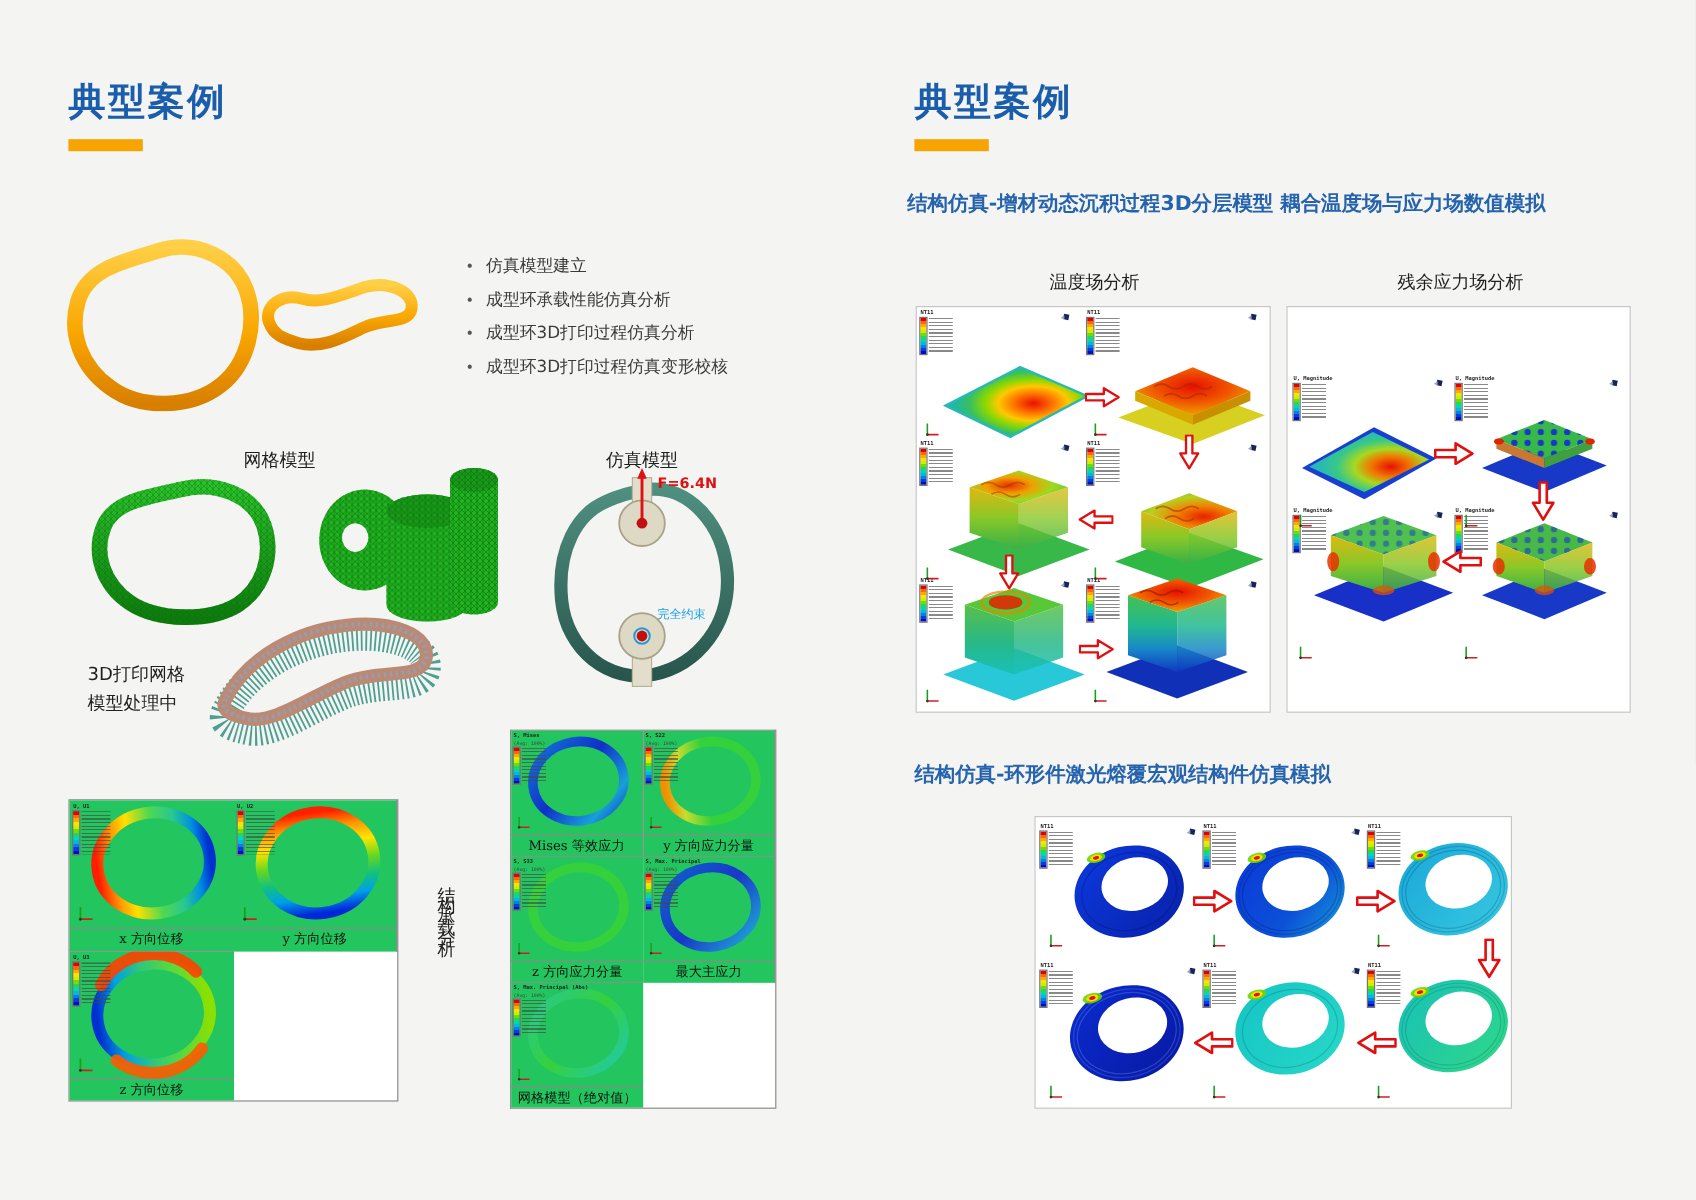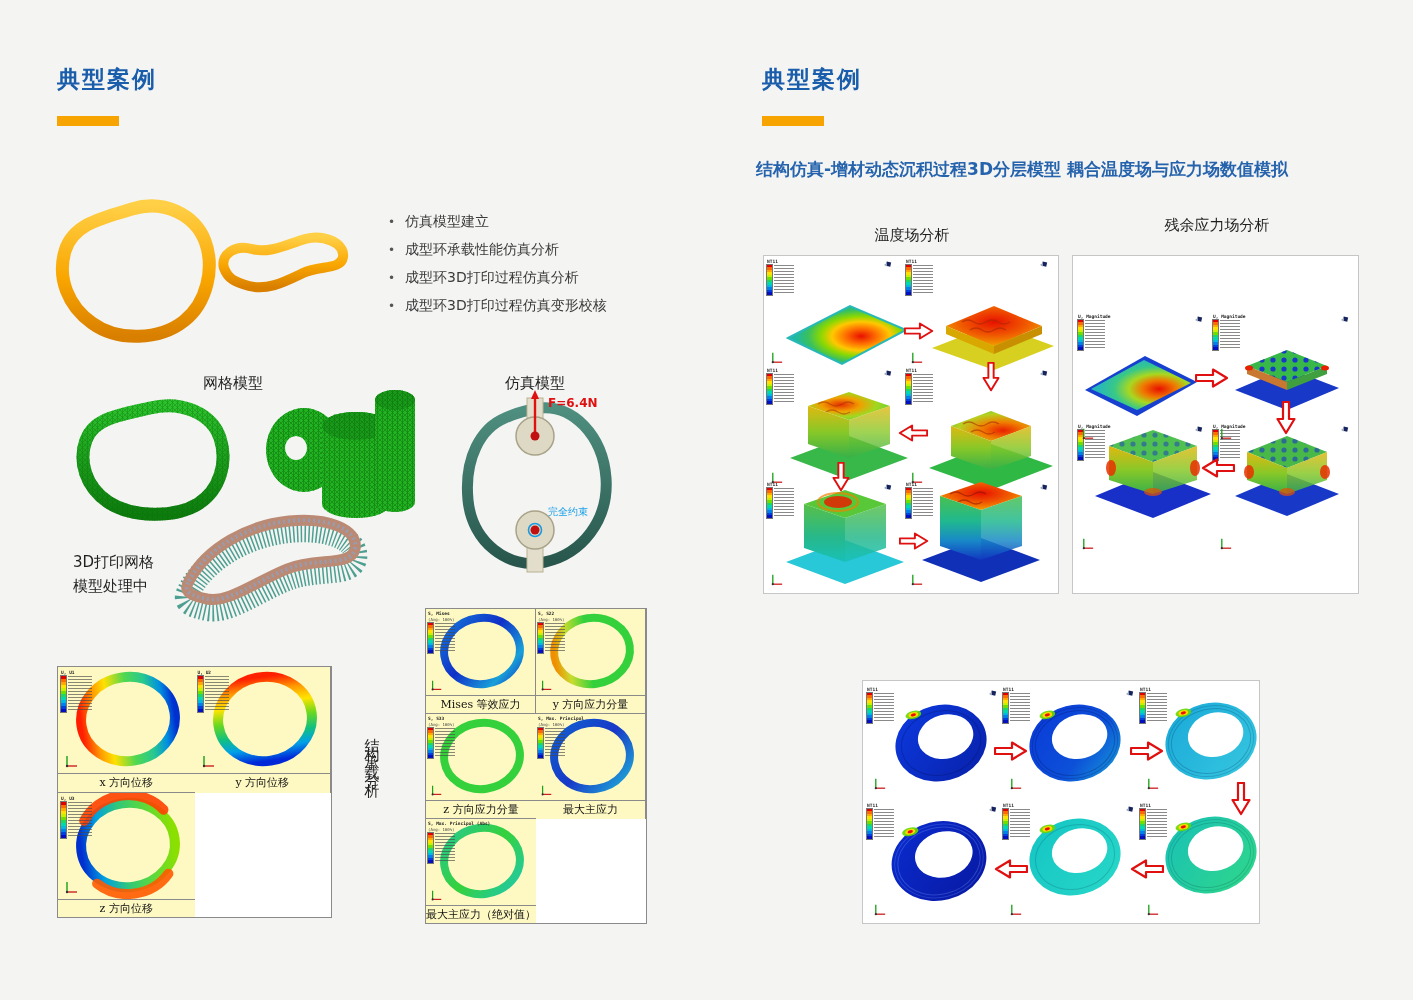--- a/index.html
+++ b/index.html
@@ -1,32 +1,32 @@
 <!DOCTYPE html>
 <html><head>
 <meta charset="utf-8">
 <style>
   html,body{margin:0;padding:0;background:#e9e9e8;}
   .page{position:relative;width:1413px;height:1000px;background:#f4f4f3;overflow:hidden;
         font-family:"DejaVu Sans","Liberation Sans",sans-serif;}
   .abs{position:absolute;}
-  .h-title{font-size:23px;font-weight:bold;color:#1a5dab;letter-spacing:2px;}
+  .h-title{font-size:31px;font-weight:bold;color:#1a5dab;letter-spacing:2px;}
   .accent-bar{width:62px;height:10px;background:#f7a300;}
   .subtitle{font-size:17px;font-weight:bold;color:#2563ad;white-space:nowrap;}
   .sec-label{font-size:15px;color:#1f1f1f;text-align:center;}
   .bullet-row{display:flex;align-items:flex-start;margin-bottom:9px;color:#3a3a3a;font-size:14px;}
   .bullet-row .dot{margin-right:10px;font-size:12px;line-height:19px;color:#555;}
   .v-label{writing-mode:vertical-rl;text-orientation:upright;font-size:15px;color:#1f1f1f;letter-spacing:9px;}
   .force-txt{font-size:12px;font-weight:bold;color:#e01010;}
   .constraint-txt{font-size:10px;font-weight:normal;color:#1ba0e8;}
   .print-label{font-size:15px;color:#1f1f1f;line-height:24px;}
 
   
   .fea-grid{display:grid;background:#fff;border:1px solid #8a8a8a;}
-  .fea-cell{position:relative;border-right:1px solid #8a8a8a;border-bottom:1px solid #8a8a8a;overflow:hidden;background:#fef9c3;}
+  .fea-cell{position:relative;border-right:1px solid #8a8a8a;border-bottom:1px solid #8a8a8a;overflow:hidden;background:#22c55e;}
   .fea-cell.last-col{border-right:none;}
   .fea-cell.last-row{border-bottom:none;}
   .fea-img{position:relative;}
   .fea-cap{border-top:1px solid #8a8a8a;text-align:center;font-family:"DejaVu Serif","Liberation Serif",serif;
            font-size:11px;color:#111;padding-top:2px;height:16px;line-height:14px;}
   
   .mlg{position:absolute;z-index:4;}
   .mlg .t{font-family:"DejaVu Sans Mono","Liberation Mono",monospace;font-size:4.5px;font-weight:bold;color:#222;white-space:nowrap;margin-bottom:1px;}
   .mlg .s{font-family:"DejaVu Sans Mono","Liberation Mono",monospace;font-size:4px;color:#444;white-space:nowrap;margin-bottom:1px;}
   .mlg .row{display:flex;gap:2px;}
@@ -476,30 +476,30 @@
     <div class="fea-img" style="height:86px;">
       <svg width="108" height="86" viewBox="0 0 108 86">
             <g transform="rotate(-8 56 42)">
               <ellipse cx="56" cy="42" rx="38" ry="33" fill="none" stroke="url(#gMaxA)" stroke-width="8"></ellipse>
             </g>
           </svg>
       <svg class="triad" style="left:4px;bottom:3px;" width="13" height="13" viewBox="0 0 15 15">
             <use href="#triad"></use>
           </svg>
     </div>
-    <div class="fea-cap">最大主应力（绝对值）</div>
+    <div class="fea-cap">网格模型（绝对值）</div>
   </div>
 </div>
 
 <div class="abs h-title" style="left:762px;top:64px;">典型案例</div>
 <div class="abs accent-bar" style="left:762px;top:116px;"></div>
 <div class="abs subtitle" style="left:756px;top:158px;">结构仿真-增材动态沉积过程3D分层模型  耦合温度场与应力场数值模拟</div>
 
 <div class="abs sec-label" style="left:832px;top:226px;width:160px;">温度场分析</div>
-<div class="abs sec-label" style="left:1132px;top:216px;width:170px;">残余应力场分析</div>
+<div class="abs sec-label" style="left:1132px;top:226px;width:170px;">残余应力场分析</div>
 
 <div class="panel" style="left:763px;top:255px;width:294px;height:337px;">
 
   <div class="mlg small" style="left:3px;top:3px;">
         <div class="t">NT11</div>
         <div class="row">
           <div class="bar"></div>
           <div class="ticks"></div>
         </div>
       </div>
@@ -735,20 +735,21 @@
         <use href="#triad"></use>
       </svg>
   <svg class="triad" style="left:8px;bottom:42px;" width="14" height="14" viewBox="0 0 15 15">
         <use href="#triad"></use>
       </svg>
   <svg class="triad" style="left:146px;bottom:42px;" width="14" height="14" viewBox="0 0 15 15">
         <use href="#triad"></use>
       </svg>
 </div>
 
+<div class="abs subtitle" style="left:762px;top:634px;">结构仿真-环形件激光熔覆宏观结构件仿真模拟</div>
 
 <div class="panel" style="left:862px;top:680px;width:396px;height:242px;">
 
   <div class="mlg small" style="left:4px;top:6px;">
         <div class="t">NT11</div>
         <div class="row">
           <div class="bar"></div>
           <div class="ticks"></div>
         </div>
       </div>

